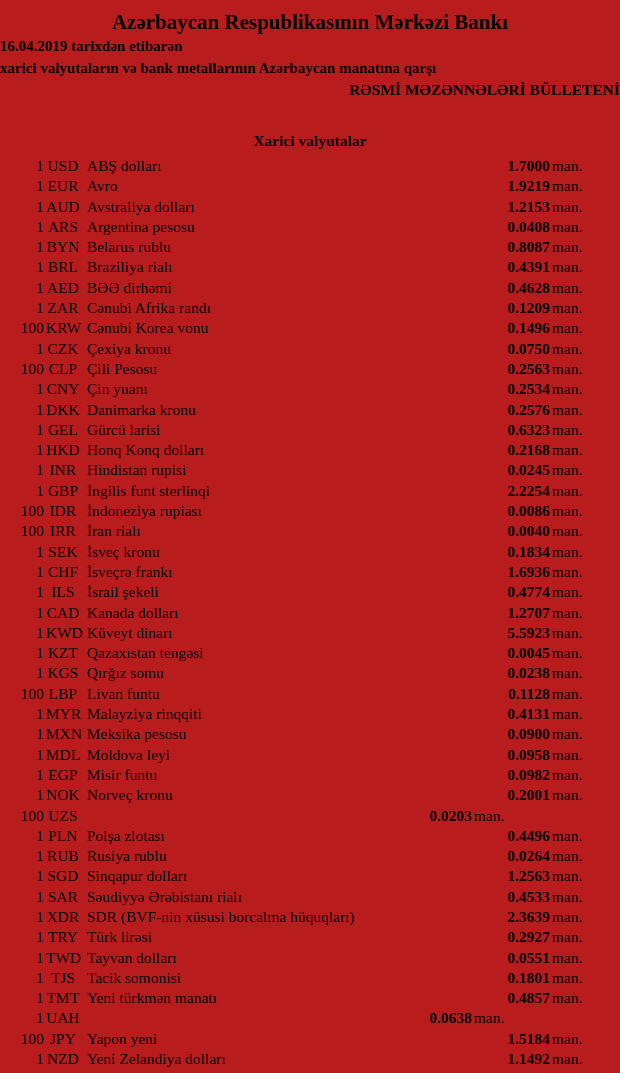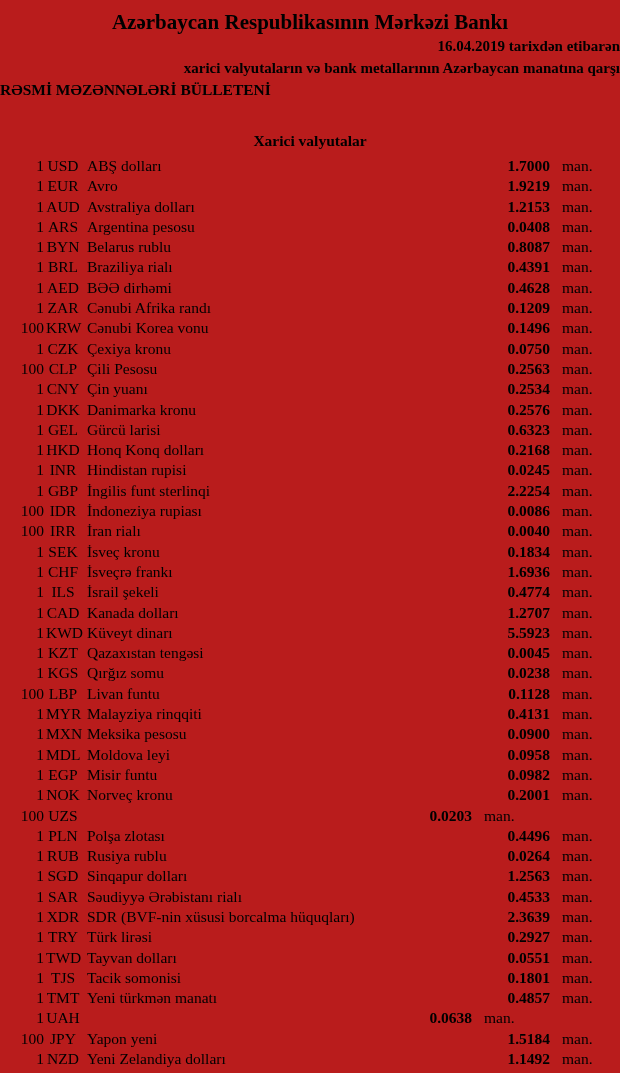--- a/index.html
+++ b/index.html
@@ -17,27 +17,27 @@
     overflow: hidden;
   }
   .bank-title {
     padding-top: 9px;
     text-align: center;
     font-size: 21px;
     font-weight: bold;
     line-height: 26px;
   }
   .header-line {
-    text-align: right;
+    text-align: left;
     font-size: 15px;
     font-weight: bold;
     line-height: 22px;
   }
   .bulletin-line {
-    text-align: left;
+    text-align: right;
     font-size: 15.5px;
     font-weight: bold;
     line-height: 22px;
   }
   .section-title {
     margin-top: 30px;
     text-align: center;
     font-size: 15.5px;
     font-weight: bold;
     line-height: 20px;
@@ -50,21 +50,21 @@
     grid-template-columns: 44px 36px 1fr 78px 70px;
     height: 20.3px;
     line-height: 20.3px;
     font-size: 15.5px;
     white-space: nowrap;
   }
   .cell-qty  { text-align: right; }
   .cell-code { text-align: center; padding-left: 2px; }
   .cell-name { text-align: left; padding-left: 7px; overflow: hidden; }
   .cell-rate { text-align: right; font-weight: bold; }
-  .cell-unit { text-align: left; padding-left: 12px; }
+  .cell-unit { text-align: left; padding-left: 2px; }
 </style>
 </head>
 <body>
 
 <div class="page">
   <div class="bank-title">Azərbaycan Respublikasının Mərkəzi Bankı</div>
   <div class="header-line">16.04.2019 tarixdən etibarən</div>
   <div class="header-line">xarici valyutaların və bank metallarının Azərbaycan manatına qarşı</div>
   <div class="bulletin-line">RƏSMİ MƏZƏNNƏLƏRİ BÜLLETENİ</div>
   <div class="section-title">Xarici valyutalar</div>

